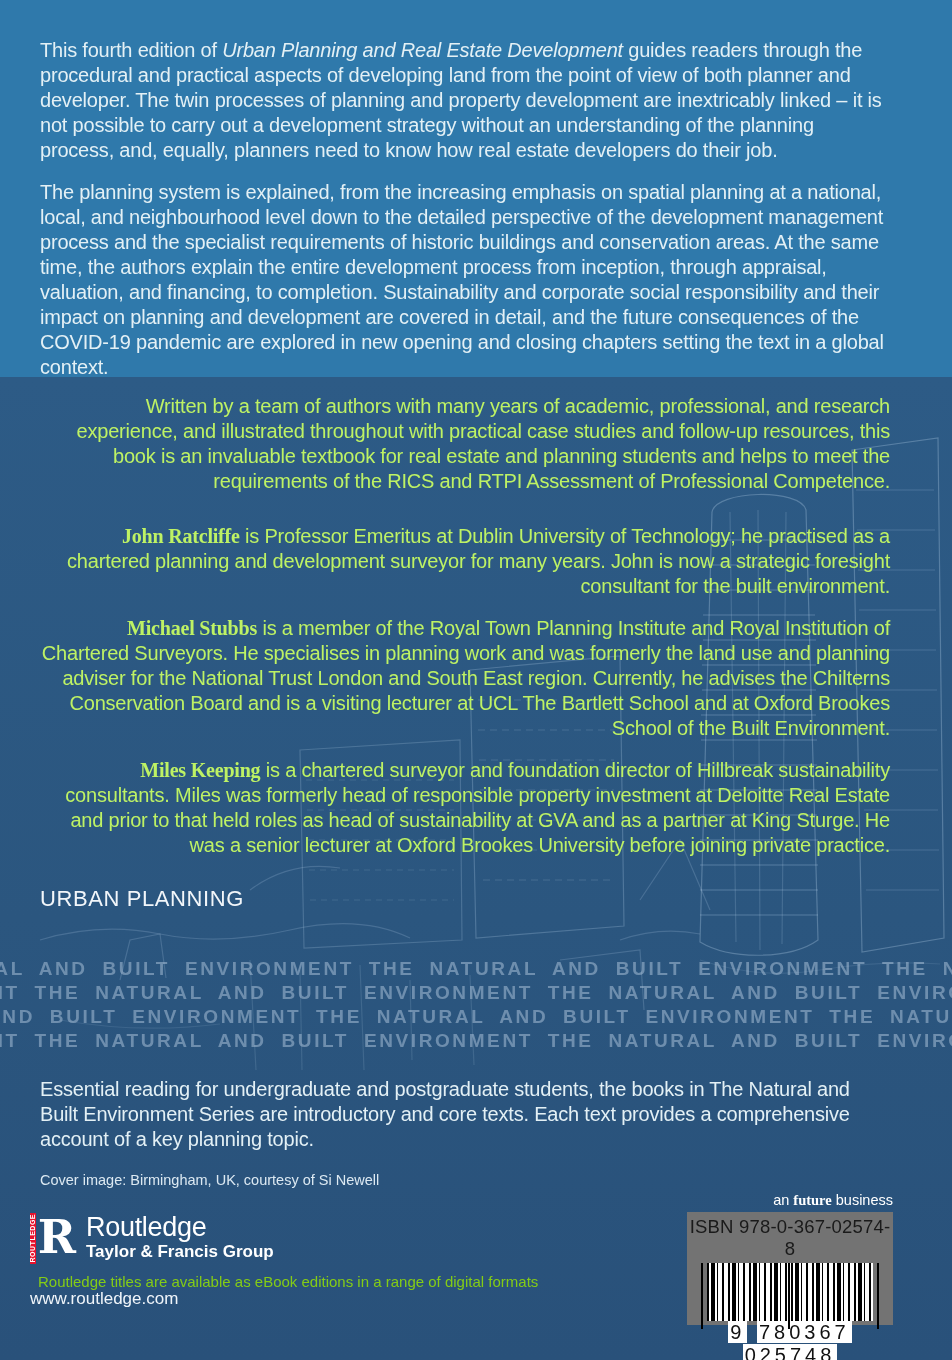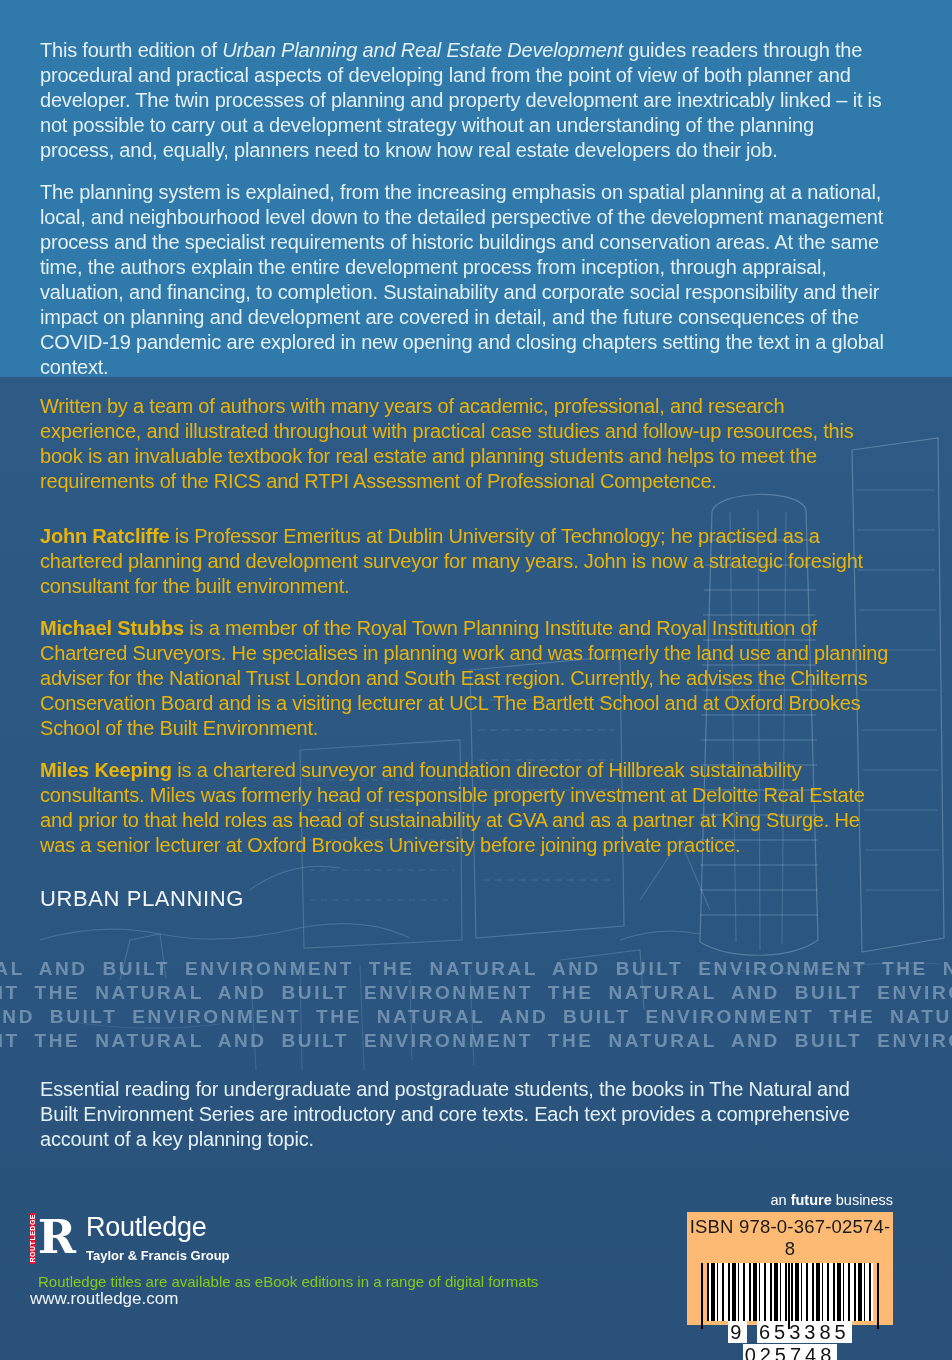--- a/index.html
+++ b/index.html
@@ -16,28 +16,28 @@
   .band-bottom {
     position:absolute; top:377px; left:0; width:952px; height:983px;
     background:linear-gradient(180deg,#2d5b86 0%, #2b567f 55%, #29517a 100%);
   }
   .sketch { position:absolute; left:0; top:420px; pointer-events:none; }
   .content { position:absolute; inset:0; }
   p.body {
     color:#e3f0f5; font-size:20px; line-height:25px; letter-spacing:-0.2px;
     width:850px;
   }
-  .dark p.body, .abs-text { color:#eab308; }
+  .dark p.body, .abs-text { color:#bef264;text-align:right; }
   .top-text { position:absolute; left:40px; top:38px; }
   .top-text p + p { margin-top:17px; }
   .mid-text { position:absolute; left:40px; top:394px; }
   .mid-text p + p { margin-top:17px; }
   .bio-gap { margin-top:30px !important; }
   em { font-style:italic; }
-  strong { font-weight:bold; }
+  strong { font-weight:bold;font-family:Liberation Serif, serif; }
   .category {
     position:absolute; left:40px; top:886px; color:#f2f6fa;
     font-size:22px; letter-spacing:0.6px;
   }
   .bg-lines {
     position:absolute; left:0; top:956px; width:952px; height:104px;
     overflow:hidden; pointer-events:none;
   }
   .bg-line {
     position:absolute; white-space:nowrap; font-weight:bold;
@@ -69,29 +69,29 @@
   .logo-strip span {
     writing-mode:vertical-rl; transform:rotate(180deg);
     font-size:7px; font-weight:bold; color:#fff; letter-spacing:0.5px;
   }
   .logo-r {
     flex:1; color:#fff; font-family:"DejaVu Serif", serif;
     font-size:46px; line-height:49px; font-weight:bold; padding-left:2px;
   }
   .logo-words { margin-left:10px; color:#fff; }
   .logo-name { font-size:27px; line-height:28px; font-weight:500; letter-spacing:-0.3px; }
-  .logo-group { font-size:13px; font-weight:bold; margin-top:7px; }
+  .logo-group { font-size:17px; font-weight:bold; margin-top:1px; }
   .website { margin-top:25px; color:#f0f5fa; font-size:17px; }
   .ebook-note {
     position:absolute; left:38px; top:1273px; color:#84cc16; font-size:15px;
   }
   
   .barcode-box {
     position:absolute; left:687px; top:1212px; width:206px; height:113px;
-    background:#fdba74; padding-top:4px;
+    background:#737373; padding-top:4px;
   }
   .isbn-label {
     text-align:center; color:#1a1a1a; font-size:18.5px; letter-spacing:0.2px;
   }
   .bars-wrap { position:relative; width:178px; height:68px; margin:3px auto 0; }
   .bars {
     position:absolute; left:6px; top:0; width:166px; height:58px;
     background:repeating-linear-gradient(90deg,
       #000 0 2px, #fff 2px 4px, #000 4px 8px, #fff 8px 10px,
       #000 10px 11px, #fff 11px 15px, #000 15px 17px, #fff 17px 21px);
@@ -156,20 +156,21 @@
       <div class="bg-line">IENT THE NATURAL AND BUILT ENVIRONMENT THE NATURAL AND BUILT ENVIRONMENT THE NATURAL AN</div>
       <div class="bg-line">AND BUILT ENVIRONMENT THE NATURAL AND BUILT ENVIRONMENT THE NATURAL AND BUILT ENVIRONM</div>
       <div class="bg-line">IENT THE NATURAL AND BUILT ENVIRONMENT THE NATURAL AND BUILT ENVIRONMENT THE NATURAL AN</div>
     </div>
 
 
     <div class="essential">
       <p class="body">Essential reading for undergraduate and postgraduate students, the books in The Natural and Built Environment Series are introductory and core texts. Each text provides a comprehensive account of a key planning topic.</p>
     </div>
 
+    <div class="cover-credit">Cover image: Birmingham, UK, courtesy of Si Newell</div>
 
     <div class="informa"><span>an </span><strong>future</strong><span> business</span></div>
 
     <div class="publisher">
       <div class="logo-row">
         <div class="logo-mark">
           <div class="logo-strip">
               <span>ROUTLEDGE</span>
             </div>
           <div class="logo-r">R</div>
@@ -185,16 +186,16 @@
     <div class="ebook-note">Routledge titles are available as eBook editions in a range of digital formats</div>
 
     <div class="barcode-box">
       <div class="isbn-label">ISBN 978-0-367-02574-8</div>
       <div class="bars-wrap">
         <div class="bars"></div>
         <div class="guard g1"></div>
         <div class="guard g2"></div>
         <div class="guard g3"></div>
       </div>
-      <div class="barcode-digits"><span>9</span> <span>653385</span> <span>025748</span></div>
+      <div class="barcode-digits"><span>9</span> <span>780367</span> <span>025748</span></div>
     </div>
   </div>
 </div>
 
 </body></html>

